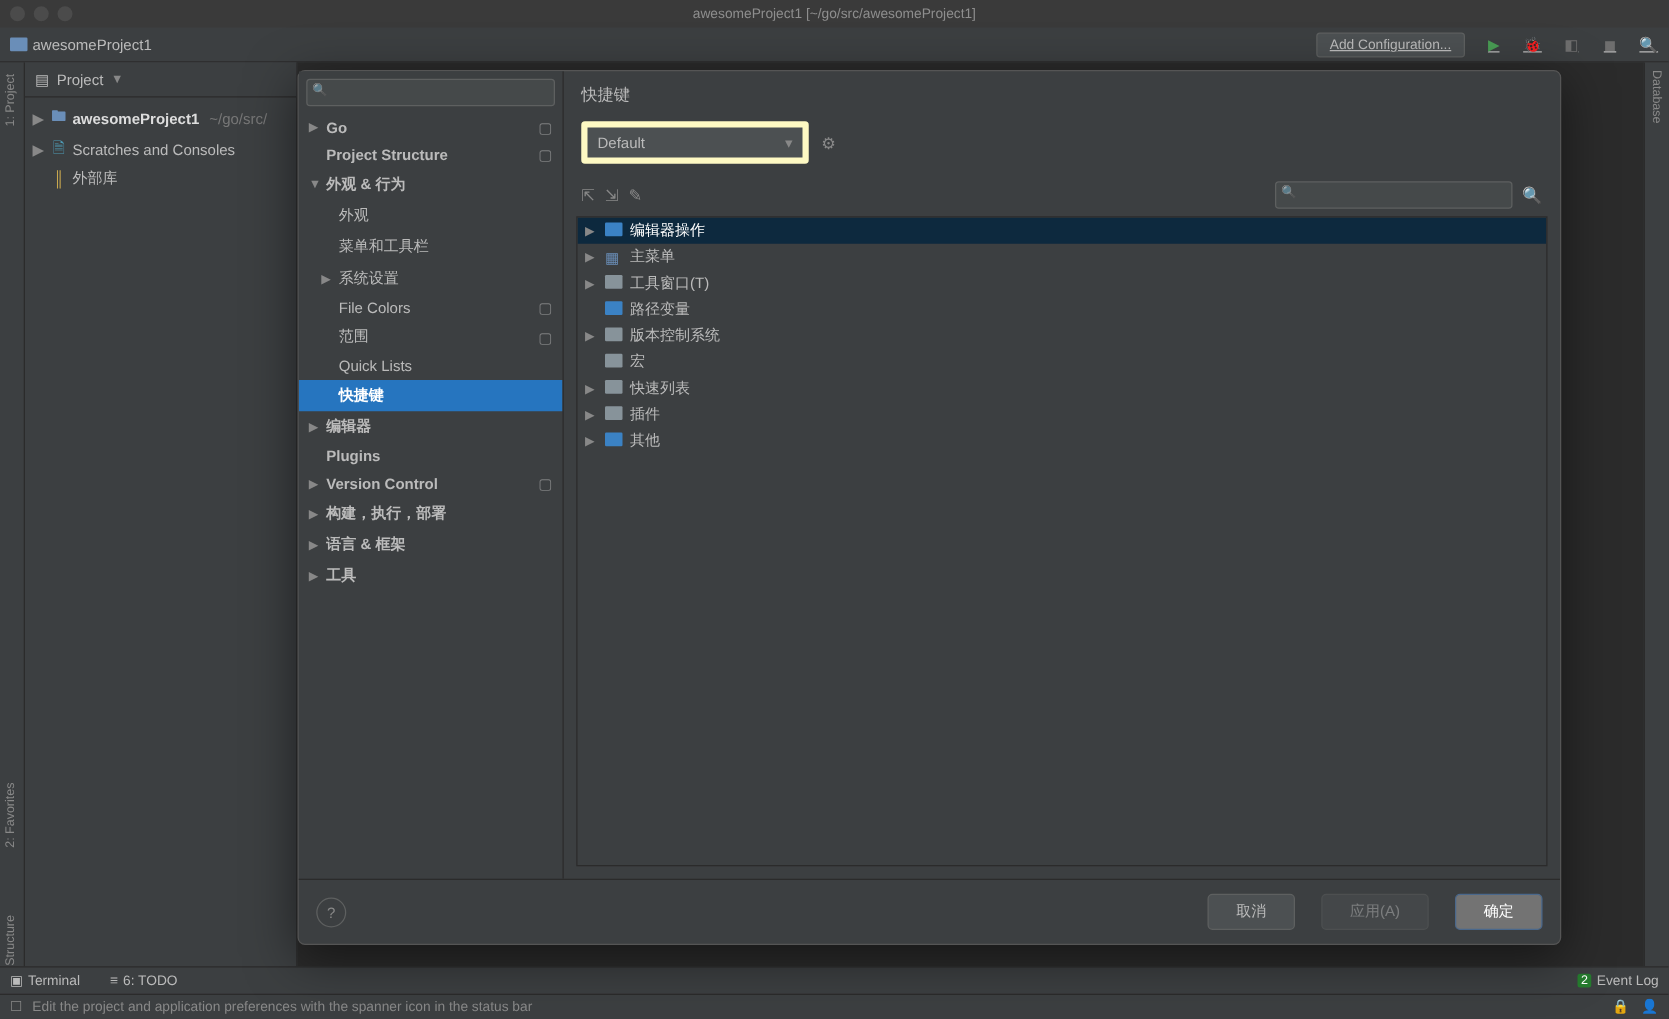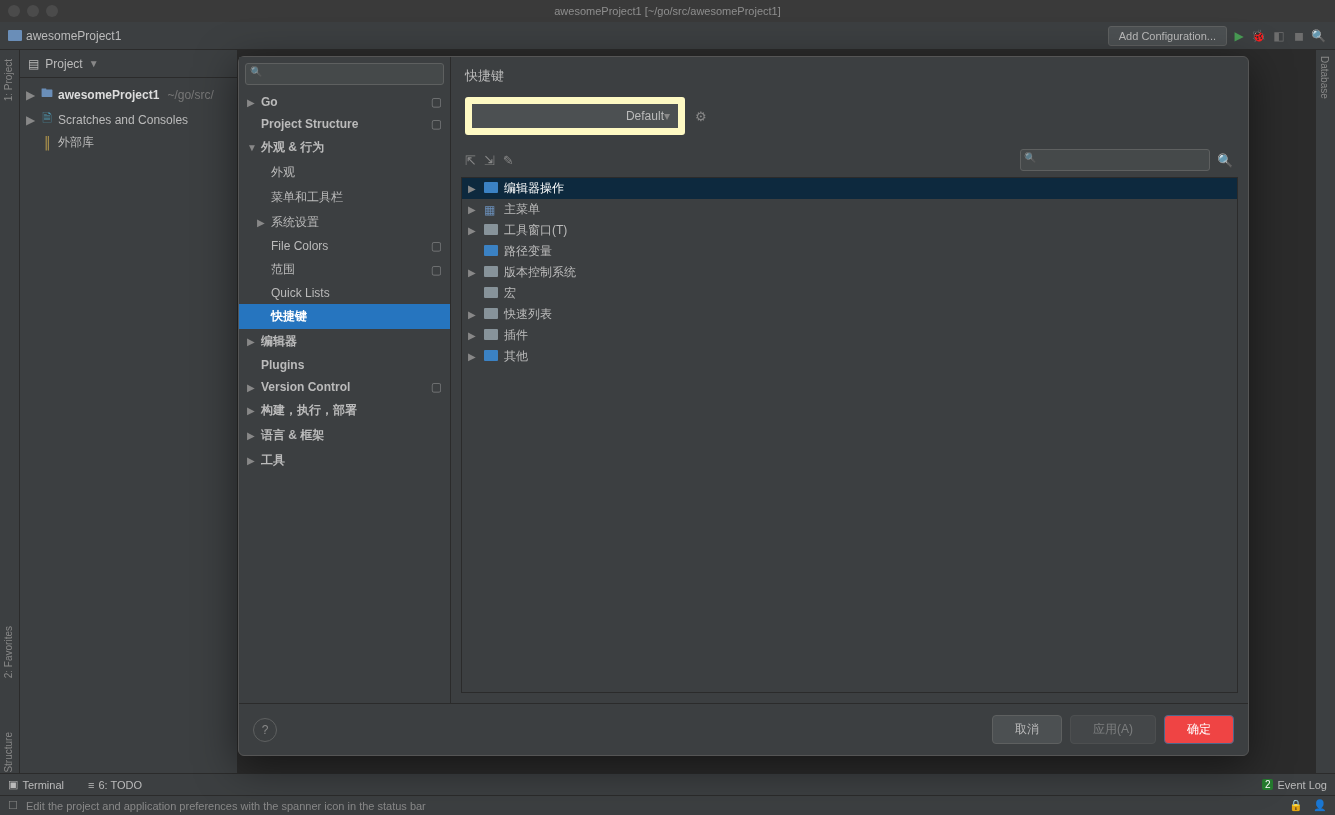--- a/index.html
+++ b/index.html
@@ -7,21 +7,21 @@
 
 
 .titlebar { height: 22px; background: #3a3a3a; display: flex; align-items: center; justify-content: center; color: #8e8e8e; font-size: 11px; position: relative; }
 .traffic { position: absolute; left: 8px; top: 5px; display: flex; gap: 7px; }
 .traffic span { width: 12px; height: 12px; border-radius: 50%; background: #4b4b4b; }
 
 
 .navbar { height: 28px; background: #3c3f41; border-bottom: 1px solid #2b2b2b; display: flex; align-items: center; padding: 0 8px; }
 .navbar-left { display: flex; align-items: center; gap: 4px; }
 .folder-icon { width: 14px; height: 11px; background: #6a8eb8; border-radius: 1px; }
-.navbar-right { margin-left: auto; display: flex; align-items: center; gap: 4px; }
+.navbar-right { margin-left: auto; display: flex; align-items: center; gap: 15px; text-decoration: underline; }
 .config-btn { background: #4c5052; border: 1px solid #5e6060; color: #bbb; padding: 3px 10px; font-size: 11px; border-radius: 3px; }
 .tb-icon { width: 16px; height: 16px; display: inline-flex; align-items: center; justify-content: center; color: #6e6e6e; }
 
 
 .left-strip { position: absolute; left: 0; top: 50px; bottom: 22px; width: 20px; background: #3c3f41; border-right: 1px solid #2b2b2b; }
 .strip-label { writing-mode: vertical-rl; transform: rotate(180deg); font-size: 10px; color: #888; padding: 5px 3px; }
 .right-strip { position: absolute; right: 0; top: 50px; bottom: 42px; width: 20px; background: #3c3f41; border-left: 1px solid #2b2b2b; }
 
 
 .project-tw { position: absolute; left: 20px; top: 50px; width: 218px; bottom: 42px; background: #3c3f41; border-right: 1px solid #2b2b2b; }
@@ -57,38 +57,38 @@
 .side-tree .arrow { width: 14px; color: #888; font-size: 10px; }
 .side-tree .indent1 { padding-left: 32px; }
 .side-tree .bold { font-weight: bold; color: #bbbbbb; }
 .side-tree .selected { background: #2675bf; color: white; }
 .side-tree .cfg { margin-left: auto; opacity: 0.5; }
 
 
 .dialog-content { flex: 1; display: flex; flex-direction: column; padding: 0; }
 .crumb { padding: 10px 14px 4px; font-size: 13px; color: #bbb; }
 .keymap-select-row { display: flex; align-items: center; gap: 10px; padding: 8px 14px; }
-.keymap-select { background: #4c5052; border: 7px solid #fef9c3; color: #bbb; padding: 5px 8px; width: 220px; border-radius: 3px; font-size: 12px; display: flex; justify-content: flex-end; }
+.keymap-select { background: #4c5052; border: 5px solid #fef9c3; color: #bbb; padding: 5px 8px; width: 182px; border-radius: 3px; font-size: 12px; display: flex; justify-content: space-between; }
 .action-toolbar { display: flex; align-items: center; gap: 8px; padding: 6px 14px; }
 .action-toolbar .spacer { flex: 1; }
 .action-toolbar input { background: #45494a; border: 1px solid #5e6060; border-radius: 3px; padding: 3px 6px 3px 20px; color: #bbb; width: 190px; font-size: 12px; }
 .keymap-tree { flex: 1; margin: 0 10px 10px; border: 1px solid #2b2b2b; background: #3c3f41; overflow: auto; font-size: 12px; }
 .keymap-tree .krow { display: flex; align-items: center; padding: 2px 6px; gap: 6px; }
 .keymap-tree .krow .arrow { width: 10px; color: #888; font-size: 10px; }
 .keymap-tree .krow .ico { width: 14px; }
 .keymap-tree .krow.sel { background: #0d293e; color: #fff; }
 .folder-ico { display:inline-block; width:14px; height:11px; background:#87939a; border-radius:1px; }
 .folder-ico.blue { background:#3b82c4; }
 
 .dialog-footer { height: 52px; border-top: 1px solid #2b2b2b; display: flex; align-items: center; padding: 0 14px; gap: 8px; }
 .dialog-footer .help { width: 24px; height: 24px; border: 1px solid #5e6060; border-radius: 50%; display: flex; align-items: center; justify-content: center; color: #888; }
-.dialog-footer .btns { margin-left: auto; display: flex; gap: 8px; }
+.dialog-footer .btns { margin-left: auto; display: flex; gap: 21px; }
 .dlg-btn { padding: 5px 22px; border-radius: 4px; font-size: 12px; border: 1px solid #5e6060; background: #4c5052; color: #bbb; }
 .dlg-btn.disabled { opacity: 0.5; }
-.dlg-btn.primary { background: #ef4444; border-color: #4a688c; color: #fff; }
+.dlg-btn.primary { background: #737373; border-color: #4a688c; color: #fff; }
 
 .tb-ico { color: #888; font-size: 13px; }
 </style>
 </head>
 <body>
 
 <div class="titlebar">
   <div class="traffic">
     <span></span>
     <span></span>

